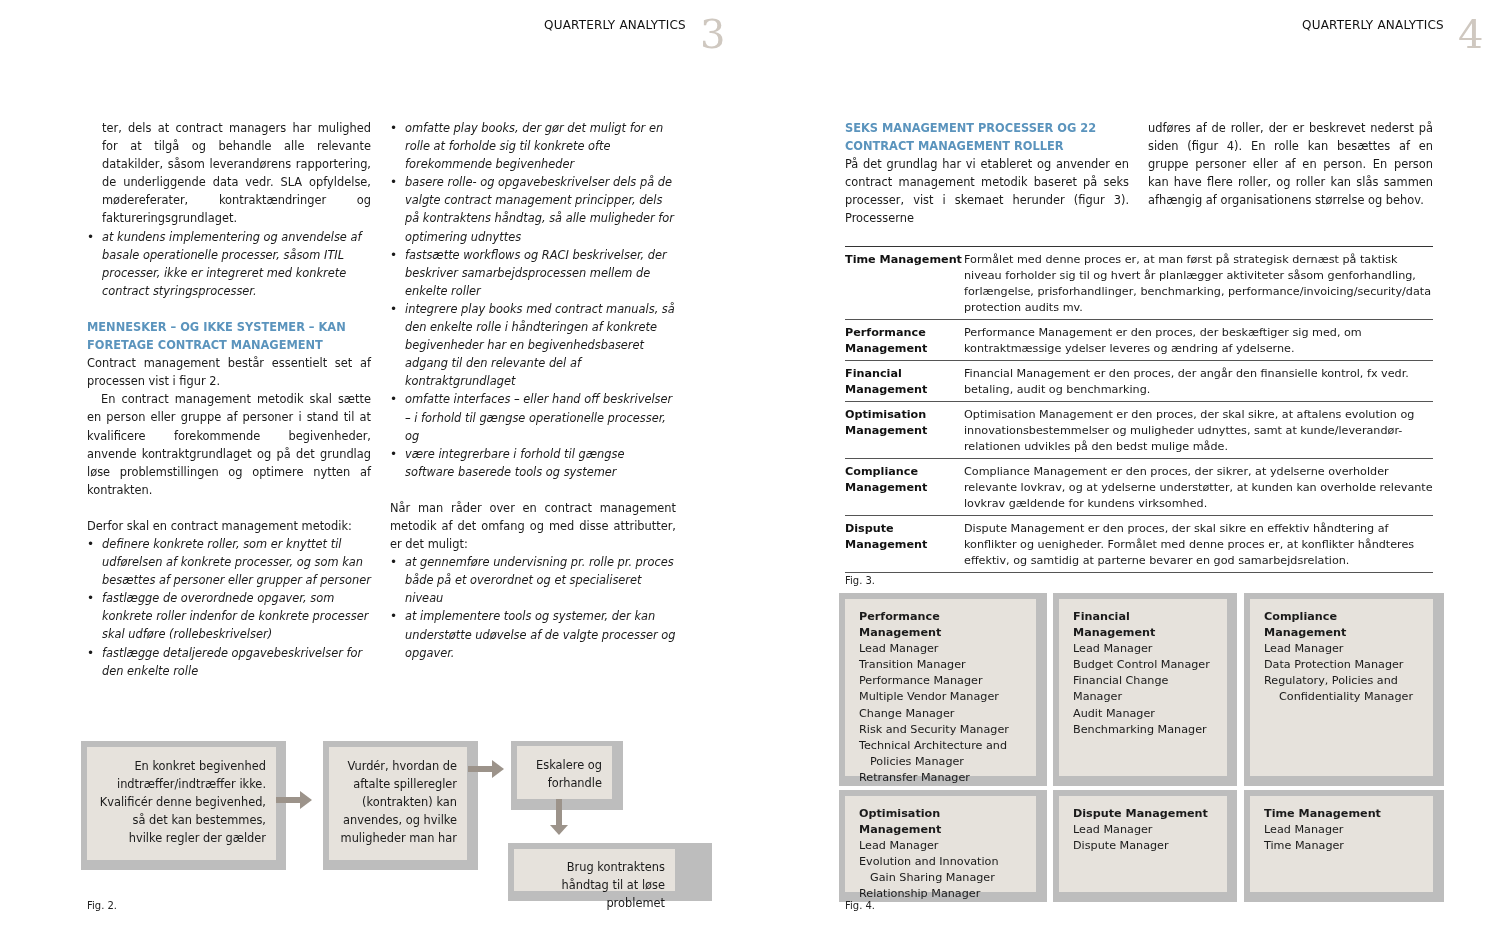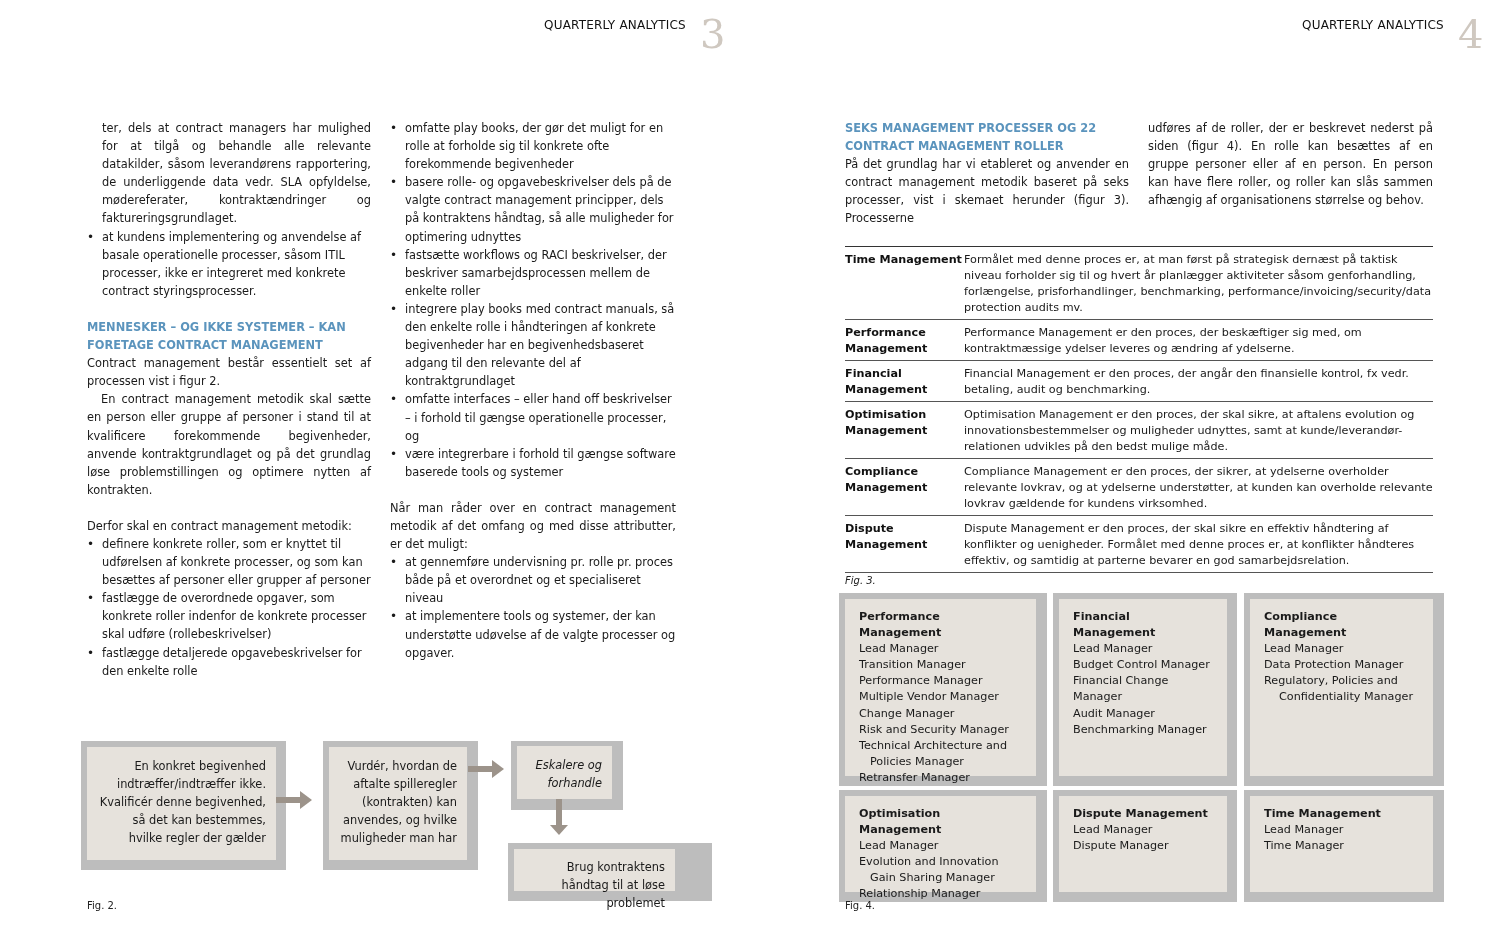--- a/index.html
+++ b/index.html
@@ -5,21 +5,21 @@
   * { box-sizing: border-box; margin: 0; padding: 0; }
   html, body { width: 1500px; height: 950px; background: #ffffff; overflow: hidden; }
   body { position: relative; font-family: "DejaVu Sans", sans-serif; color: #1a1a1a; }
   .page-header { position: absolute; top: 18px; font-size: 12px; letter-spacing: 0.2px; color: #111; }
   .page-num { position: absolute; top: 14px; font-family: "DejaVu Serif", serif; font-size: 40px; color: #cfc8c0; line-height: 1; }
   .col { position: absolute; font-size: 11.4px; line-height: 18.1px; color: #1a1a1a; }
   .col p { text-align: justify; }
   .h-blue { color: #5b94bd; font-weight: bold; font-size: 11.4px; line-height: 18.1px; }
   .indent { text-indent: 14px; }
   ul.bul { list-style: none; }
-  ul.bul li { position: relative; padding-left: 15px; }
+  ul.bul li { position: relative; padding-left: 15px; font-style: italic; }
   ul.bul li::before { content: "•"; position: absolute; left: 0; top: 0; font-size: 12px; }
   .cont { padding-left: 15px; }
   .gap { height: 18px; }
 
   
   .fbox { position: absolute; background: #bdbdbd; }
   .fbox .inner { position: absolute; background: #e6e2dc; padding: 10px; font-size: 11.4px; line-height: 18.1px; color: #1a1a1a; text-align: right; }
   .arrow-h { position: absolute; height: 6px; background: #9c938a; }
   .arrow-h::after { content: ""; position: absolute; right: -12px; top: -6px; border-left: 12px solid #9c938a; border-top: 9px solid transparent; border-bottom: 9px solid transparent; }
   .arrow-v { position: absolute; width: 6px; background: #9c938a; }
@@ -84,21 +84,21 @@
 
 <div class="fbox" style="left:81px; top:741px; width:205px; height:129px;">
   <div class="inner" style="left:6px; top:6px; width:189px; height:113px;">En konkret begivenhed indtræffer/indtræffer ikke. Kvalificér denne begivenhed, så det kan bestemmes, hvilke regler der gælder</div>
 </div>
 <div class="arrow-h" style="left:276px; top:797px; width:24px;"></div>
 <div class="fbox" style="left:323px; top:741px; width:155px; height:129px;">
   <div class="inner" style="left:6px; top:6px; width:138px; height:113px;">Vurdér, hvordan de aftalte spilleregler (kontrakten) kan anvendes, og hvilke muligheder man har</div>
 </div>
 <div class="arrow-h" style="left:468px; top:766px; width:24px;"></div>
 <div class="fbox" style="left:511px; top:741px; width:112px; height:69px;">
-  <div class="inner" style="left:6px; top:5px; width:95px; height:53px;font-style:italic;">Eskalere og forhandle</div>
+  <div class="inner" style="left:6px; top:5px; width:95px; height:53px;">Eskalere og forhandle</div>
 </div>
 <div class="arrow-v" style="left:556px; top:799px; height:26px;"></div>
 <div class="fbox" style="left:508px; top:843px; width:204px; height:58px;">
   <div class="inner" style="left:6px; top:6px; width:161px; height:42px; padding-top:9px;">Brug kontraktens håndtag til at løse problemet</div>
 </div>
 <div class="figcap" style="left:87px; top:900px;">Fig. 2.</div>
 
 <div class="col" style="left:845px; top:119px; width:284px;">
   <div class="h-blue">SEKS MANAGEMENT PROCESSER OG 22 CONTRACT MANAGEMENT ROLLER</div>
   <p>På det grundlag har vi etableret og anvender en contract management metodik baseret på seks processer, vist i skemaet herunder (figur 3). Processerne</p>
@@ -126,21 +126,21 @@
   </div>
   <div class="prow">
     <div class="pname">Compliance Management</div>
     <div class="pdesc">Compliance Management er den proces, der sikrer, at ydelserne overholder relevante lovkrav, og at ydelserne understøtter, at kunden kan overholde relevante lovkrav gældende for kundens virksomhed.</div>
   </div>
   <div class="prow">
     <div class="pname">Dispute Management</div>
     <div class="pdesc">Dispute Management er den proces, der skal sikre en effektiv håndtering af konflikter og uenigheder. Formålet med denne proces er, at konflikter håndteres effektiv, og samtidig at parterne bevarer en god samarbejdsrelation.</div>
   </div>
 </div>
-<div class="figcap" style="left:845px; top:575px;font-style:italic;">Fig. 3.</div>
+<div class="figcap" style="left:845px; top:575px;">Fig. 3.</div>
 
 <div class="rgrid">
   <div class="rcell" style="left:0; top:0; width:208px; height:193px;">
     <div class="rin" style="left:6px; top:6px; width:191px; height:177px;">
       <div class="rt">Performance Management</div>
       <div>Lead Manager</div>
       <div>Transition Manager</div>
       <div>Performance Manager</div>
       <div>Multiple Vendor Manager</div>
       <div>Change Manager</div>

